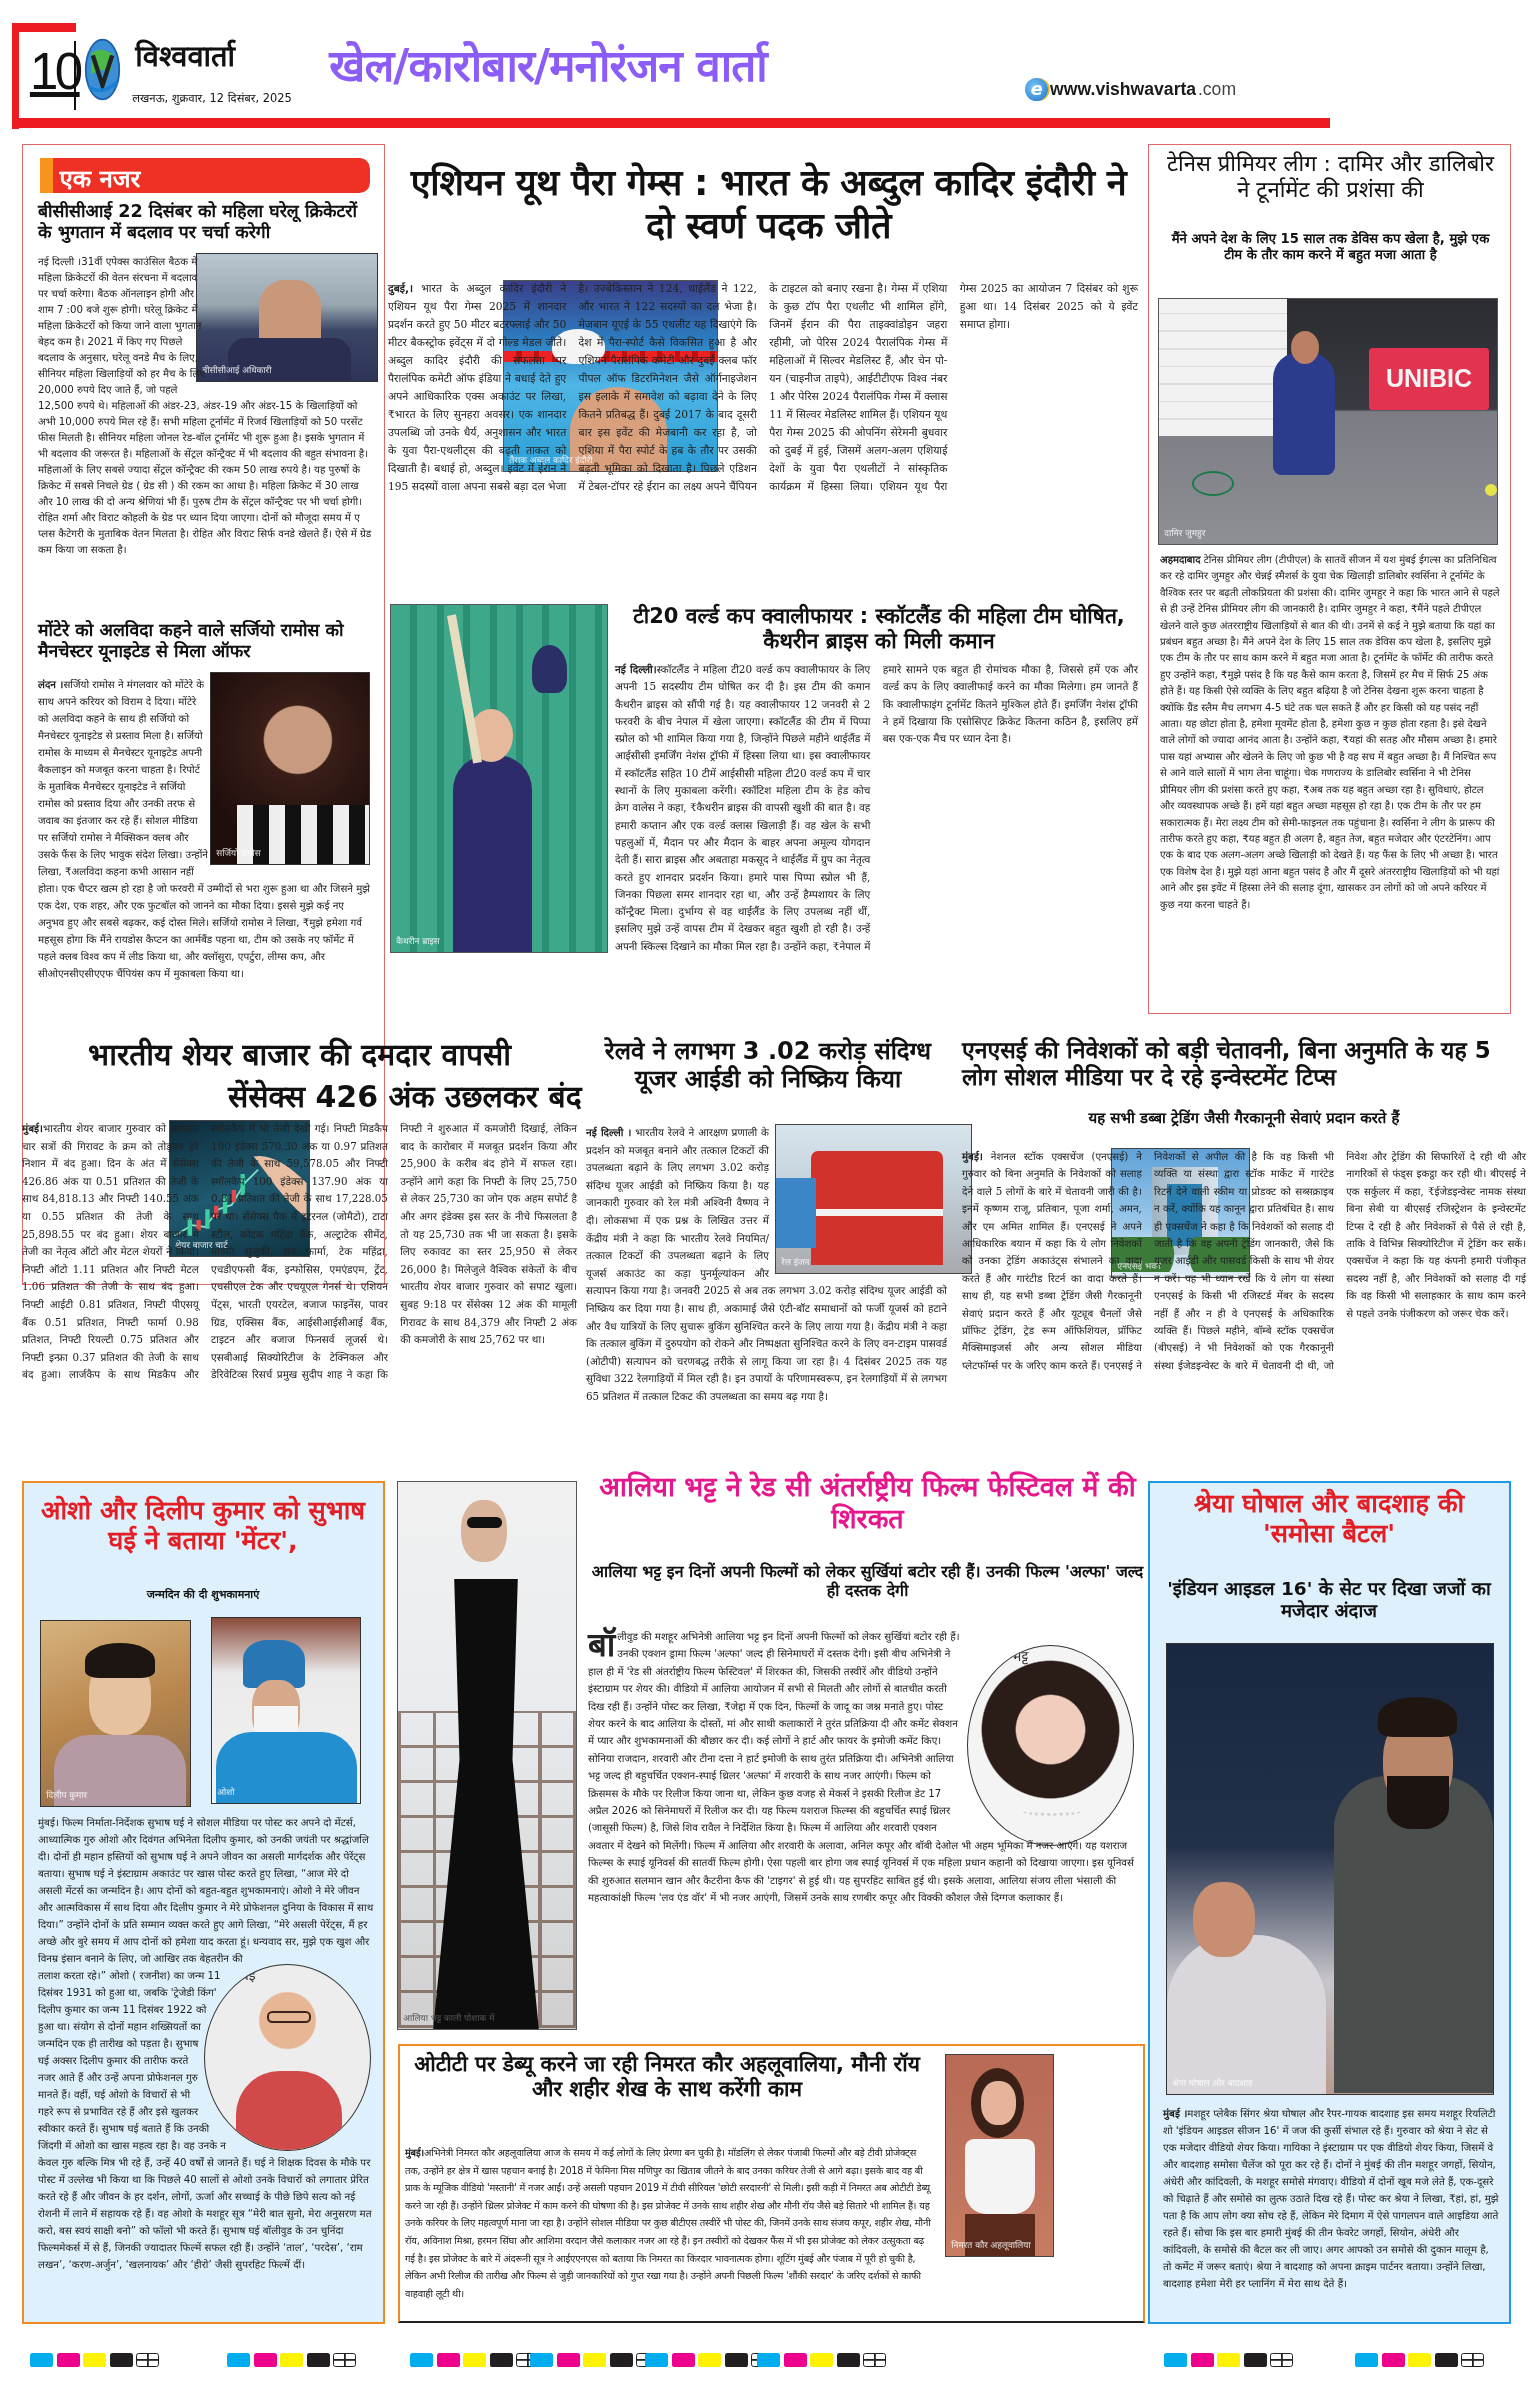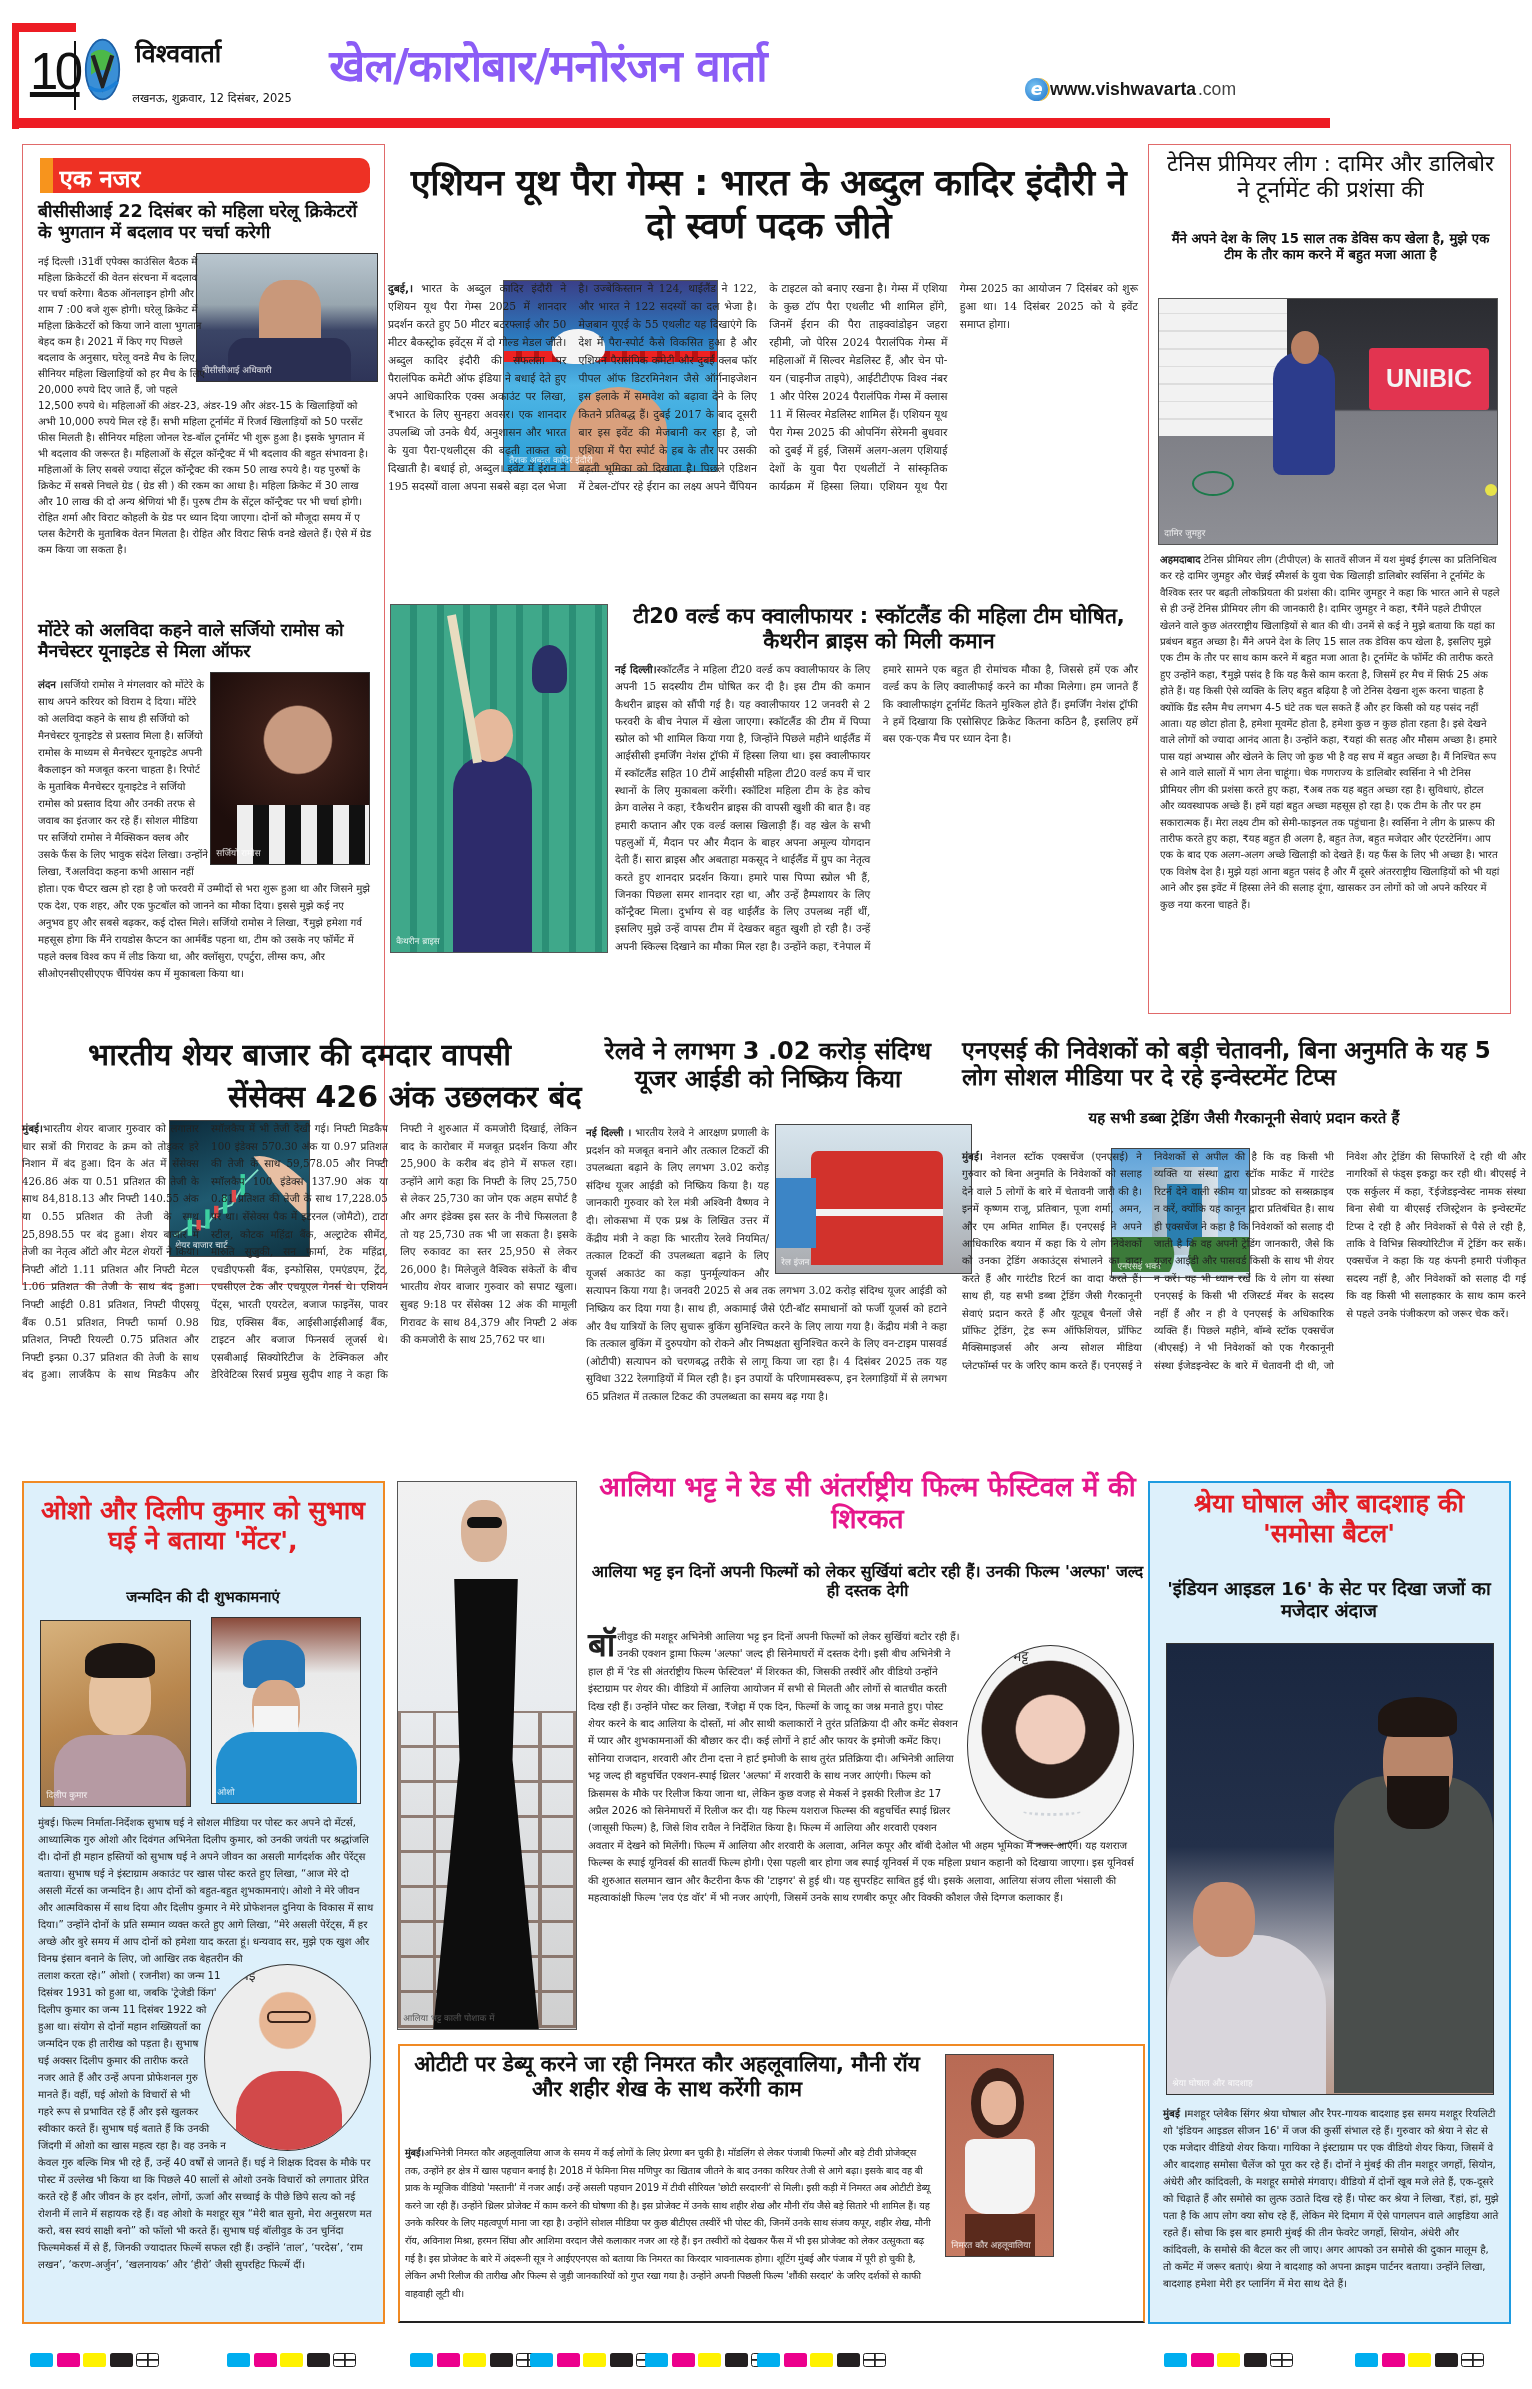--- a/index.html
+++ b/index.html
@@ -29,21 +29,21 @@
   <div class="abs" style="left:17.6px;top:19.4px;font-family:'Liberation Sans',sans-serif;font-size:51px;letter-spacing:-3.5px;color:#111;font-weight:normal;text-decoration:underline;">10</div>
   <div class="abs" style="left:62px;top:17.6px;width:1.8px;height:69px;background:#111;"></div>
   <div class="abs" style="left:72px;top:13.2px;width:37px;height:67px;">
     <svg width="37" height="67" viewBox="0 0 42 76">
       <ellipse cx="21" cy="38" rx="19" ry="34" fill="#3a8fd6" stroke="#1b5fa6" stroke-width="2"></ellipse>
       <path d="M8 20 Q20 10 34 22 L30 40 Q18 36 8 44 Z" fill="#4cb848"></path>
       <path d="M10 22 L21 56 L32 22" fill="none" stroke="#222" stroke-width="5"></path>
       <path d="M6 58 Q20 68 38 52" fill="none" stroke="#1b7fd6" stroke-width="4"></path>
     </svg>
   </div>
-  <div class="abs" style="left:123px;top:12.3px;font-size:25px;font-weight:bold;color:#111;">विश्ववार्ता</div>
+  <div class="abs" style="left:123px;top:12.3px;font-size:29px;font-weight:bold;color:#111;">विश्ववार्ता</div>
   <div class="abs" style="left:120px;top:67px;font-size:11.4px;color:#111;">लखनऊ,  शुक्रवार, 12 दिसंबर, 2025</div>
   <div class="abs" style="left:317px;top:10.6px;font-size:44px;font-weight:bold;color:#8b5cf6;letter-spacing:-0.9px;">खेल/कारोबार/मनोरंजन वार्ता</div>
   <div class="abs" style="left:1013px;top:55px;display:flex;align-items:center;gap:1.8px;">
     <span style="display:inline-block;width:23px;height:23px;border-radius:50%;background:radial-gradient(circle at 40% 40%,#7cc8f5,#1a6fc9);color:#fff;font-weight:bold;font-size:17.6px;line-height:23px;text-align:center;font-style:italic;box-shadow:1.8px 0 0 #e9b52a;">e</span>
     <span style="font-family:'Liberation Sans',sans-serif;font-size:17.6px;font-weight:bold;color:#1a1a1a;">www.vishwavarta</span>
       <span style="font-family:'Liberation Sans',sans-serif;font-size:17.6px;color:#444;">.com</span>
   </div>
 </div>
 
 <div class="abs" style="left:22px;top:144px;width:363px;height:1141px;border:1.8px solid #e06a6a;border-top-color:#e06a6a;"></div>
@@ -155,21 +155,21 @@
   <div class="abs" style="left:55px;top:35px;width:35px;height:62px;background:#2b7fb0;"></div>
   <div class="abs" style="left:0;top:88px;width:139px;height:35px;background:radial-gradient(circle at 20% 50%,#3c7a3a 0 30%,transparent 31%),radial-gradient(circle at 80% 50%,#3c7a3a 0 30%,transparent 31%);"></div>
   <span class="ph-label">एनएसई भवन</span>
 </div>
 <div class="abs body-text cols3" style="left:962px;top:1148px;width:564px;height:240px;column-fill:auto;font-size:10.2px;line-height:17.4px;">
   <b>मुंबई।</b> <span>नेशनल स्टॉक एक्सचेंज (एनएसई) ने गुरुवार को बिना अनुमति के निवेशकों को सलाह देने वाले 5 लोगों के बारे में चेतावनी जारी की है। इनमें कृष्णम राजू, प्रतिबान, पूजा शर्मा, अमन, और एम अमित शामिल हैं। एनएसई ने अपने आधिकारिक बयान में कहा कि ये लोग निवेशकों को उनका ट्रेडिंग अकाउंट्स संभालने का वादा करते हैं और गारंटीड रिटर्न का वादा करते हैं। साथ ही, यह सभी डब्बा ट्रेडिंग जैसी गैरकानूनी सेवाएं प्रदान करते हैं और यूट्यूब चैनलों जैसे प्रॉफिट ट्रेडिंग, ट्रेड रूम ऑफिशियल, प्रॉफिट मैक्सिमाइजर्स और अन्य सोशल मीडिया प्लेटफॉर्म्स पर के जरिए काम करते हैं। एनएसई ने निवेशकों से अपील की है कि वह किसी भी व्यक्ति या संस्था द्वारा स्टॉक मार्केट में गारंटेड रिटर्न देने वाली स्कीम या प्रोडक्ट को सब्सक्राइब न करें, क्योंकि यह कानून द्वारा प्रतिबंधित है। साथ ही एक्सचेंज ने कहा है कि निवेशकों को सलाह दी जाती है कि वह अपनी ट्रेडिंग जानकारी, जैसे कि यूजर आईडी और पासवर्ड किसी के साथ भी शेयर न करें। यह भी ध्यान रखें कि ये लोग या संस्था एनएसई के किसी भी रजिस्टर्ड मेंबर के सदस्य नहीं हैं और न ही वे एनएसई के अधिकारिक व्यक्ति हैं। पिछले महीने, बॉम्बे स्टॉक एक्सचेंज (बीएसई) ने भी निवेशकों को एक गैरकानूनी संस्था ईजेडइन्वेस्ट के बारे में चेतावनी दी थी, जो निवेश और ट्रेडिंग की सिफारिशें दे रही थी और नागरिकों से फंड्स इकट्ठा कर रही थी। बीएसई ने एक सर्कुलर में कहा, ₹ईजेडइन्वेस्ट नामक संस्था बिना सेबी या बीएसई रजिस्ट्रेशन के इन्वेस्टमेंट टिप्स दे रही है और निवेशकों से पैसे ले रही है, ताकि वे विभिन्न सिक्योरिटीज में ट्रेडिंग कर सकें। एक्सचेंज ने कहा कि यह कंपनी हमारी पंजीकृत सदस्य नहीं है, और निवेशकों को सलाह दी गई कि वह किसी भी सलाहकार के साथ काम करने से पहले उनके पंजीकरण को जरूर चेक करें।</span>
 </div>
 
 <div class="abs" style="left:22px;top:1481px;width:363px;height:843px;background:#ddf0fb;border:2.6px solid #f08a24;"></div>
 <div class="abs hd" style="left:35px;top:1495px;width:336px;font-size:25.5px;text-align:center;color:#e31e24;">ओशो और दिलीप कुमार को सुभाष घई ने बताया 'मेंटर',</div>
-<div class="abs hd" style="left:35px;top:1589px;width:336px;font-size:15px;text-align:center;">जन्मदिन की दी शुभकामनाएं</div>
+<div class="abs hd" style="left:35px;top:1589px;width:336px;font-size:11px;text-align:center;">जन्मदिन की दी शुभकामनाएं</div>
 <div class="photo" style="left:40px;top:1620px;width:151px;height:187px;background:linear-gradient(160deg,#d7b27d 0%,#b8864d 50%,#8b6a4a 100%);">
   <div class="abs" style="left:48px;top:35px;width:62px;height:79px;background:#e6c2a0;border-radius:45% 45% 40% 40%;"></div>
   <div class="abs" style="left:44px;top:22px;width:70px;height:35px;background:#1c1512;border-radius:50% 50% 20% 20%;"></div>
   <div class="abs" style="left:13.2px;top:114px;width:132px;height:72px;background:#b69aa3;border-radius:35px 35px 0 0;"></div>
   <span class="ph-label">दिलीप कुमार</span>
 </div>
 <div class="photo" style="left:211px;top:1617px;width:150px;height:187px;background:linear-gradient(180deg,#8a4a3a 0%,#eaeaea 30%,#f2f2f2 100%);">
   <div class="abs" style="left:31px;top:22px;width:62px;height:48px;background:#2876b4;border-radius:40% 40% 10% 10%;"></div>
   <div class="abs" style="left:40px;top:62px;width:48px;height:62px;background:#d7a98a;border-radius:40%;"></div>
   <div class="abs" style="left:42px;top:88px;width:44px;height:53px;background:#f4f4f4;border-radius:0 0 40% 40%;"></div>

